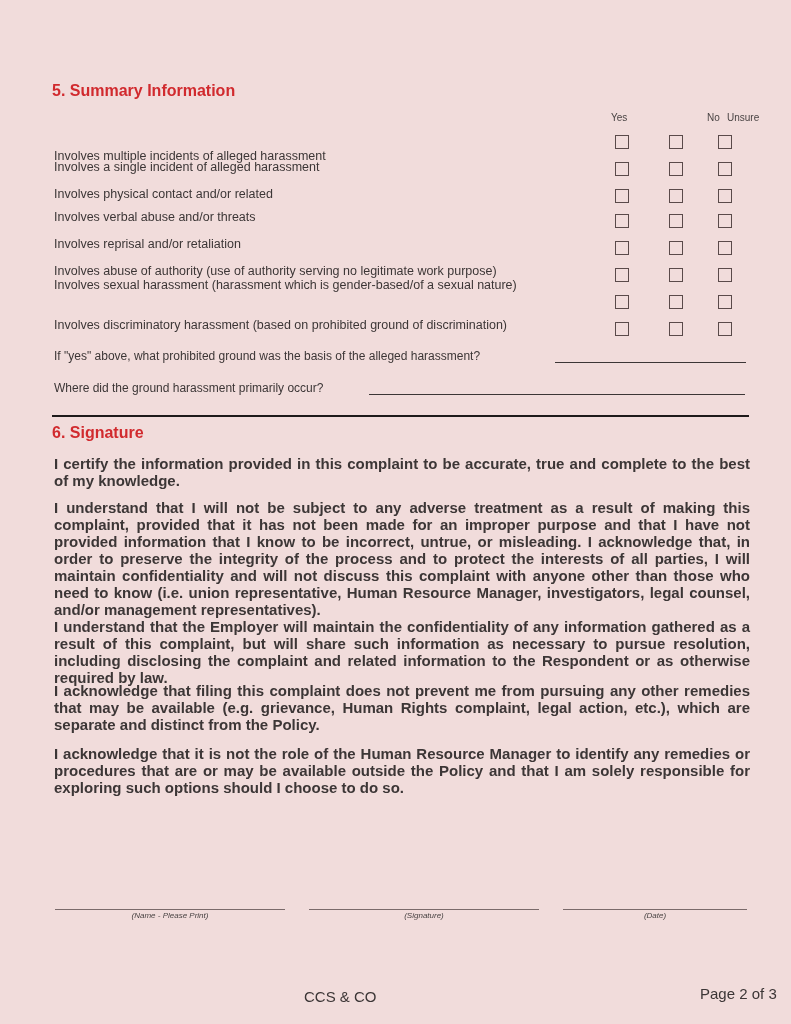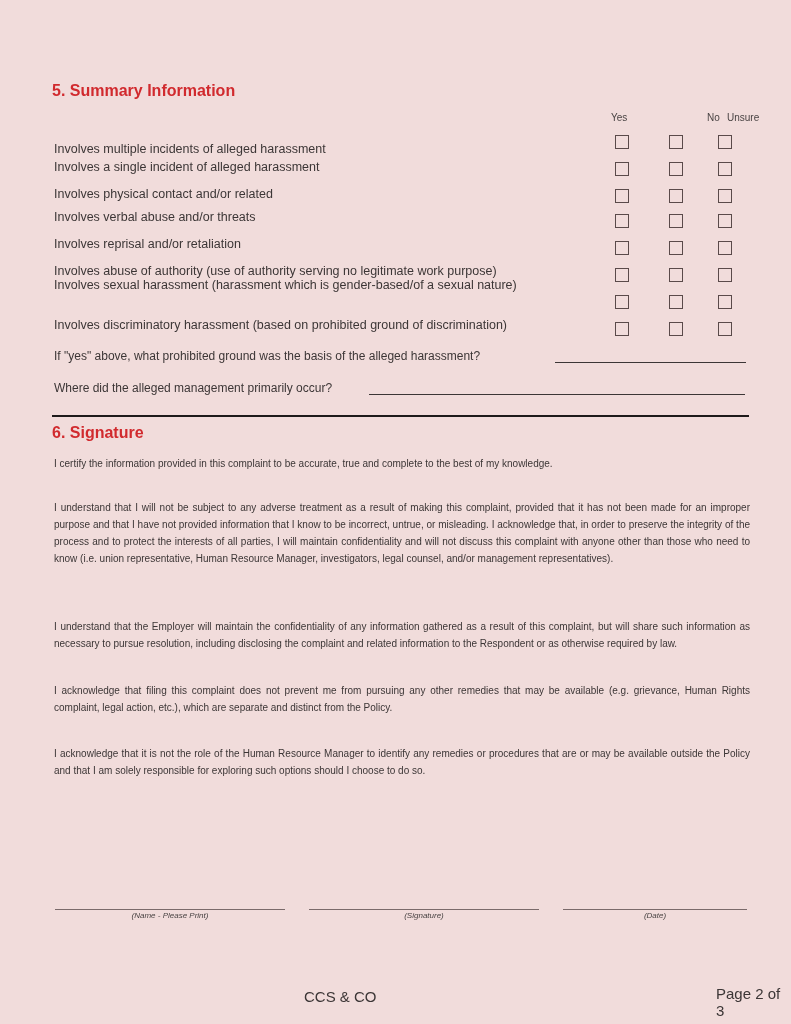--- a/index.html
+++ b/index.html
@@ -8,36 +8,36 @@
     font-family:"Liberation Sans", sans-serif; color:#3c3636;
   }
   .abs { position:absolute;font-weight:bold; }
   .h { color:#d12a2e; font-size:16px; }
   .row-label { position:absolute; left:54px; font-size:12.5px; color:#3c3636; white-space:nowrap; }
   .col-head { position:absolute; top:112px; font-size:10px; color:#4a4444; }
   .cb { position:absolute; width:14px; height:14px; border:1.4px solid #5a4a4a; box-sizing:border-box; background:transparent; cursor:pointer; }
   .q { position:absolute; left:54px; font-size:12.5px; white-space:nowrap; }
   .blank { position:absolute; border-bottom:1px solid #3c3636; height:0; }
   .rule { position:absolute; left:52px; width:697px; height:0; border-top:2px solid #1e1a1a; }
-  .para { position:absolute; left:54px; width:696px; font-size:10px; line-height:17px; text-align:justify; margin:0; }
+  .para { position:absolute; left:54px; width:696px; font-size:15px; line-height:17px; text-align:justify; margin:0;font-weight:bold; }
   .sigline { position:absolute; top:909px; height:0; border-top:1.5px solid #7a6a6a; }
   .siglabel { position:absolute; top:911px; font-size:8px; font-style:italic; color:#4a4444; text-align:center; }
   .foot { position:absolute; font-size:15px; color:#3c3636; }
 </style>
 </head>
 <body>
 
 <div>
   <div class="abs h" style="left:52px; top:82px;">5. Summary Information</div>
 
   <div class="col-head" style="left:611px;">Yes</div>
   <div class="col-head" style="left:707px;">No</div>
   <div class="col-head" style="left:712px;margin-left:15px;">Unsure</div>
 
-  <div class="row-label" style="top:142px;">Involves multiple incidents of alleged harassment</div>
+  <div class="row-label" style="top:149px;">Involves multiple incidents of alleged harassment</div>
   <div class="cb" style="left:615px; top:135px;"></div>
   <div class="cb" style="left:669px; top:135px;"></div>
   <div class="cb" style="left:718px; top:135px;"></div>
 
   <div class="row-label" style="top:160px;">Involves a single incident of alleged harassment</div>
   <div class="cb" style="left:615px; top:162px;"></div>
   <div class="cb" style="left:669px; top:162px;"></div>
   <div class="cb" style="left:718px; top:162px;"></div>
 
   <div class="row-label" style="top:187px;">Involves physical contact and/or related</div>
@@ -66,21 +66,21 @@
   <div class="cb" style="left:718px; top:295px;"></div>
 
   <div class="row-label" style="top:318px;">Involves discriminatory harassment (based on prohibited ground of discrimination)</div>
   <div class="cb" style="left:615px; top:322px;"></div>
   <div class="cb" style="left:669px; top:322px;"></div>
   <div class="cb" style="left:718px; top:322px;"></div>
 
   <div class="q" style="top:349px; font-size:12px;">If "yes" above, what prohibited ground was the basis of the alleged harassment?</div>
   <div class="blank" style="left:555px; width:191px; top:362px;"></div>
 
-  <div class="q" style="top:381px; font-size:12px;">Where did the alleged management primarily occur?</div>
+  <div class="q" style="top:381px; font-size:12px;">Where did the ground harassment primarily occur?</div>
   <div class="blank" style="left:369px; width:376px; top:394px;"></div>
 </div>
 
 <div class="rule" style="top:415px;"></div>
 
 <div>
   <div class="abs h" style="left:52px; top:424px;">6. Signature</div>
 
   <p class="para" style="top:455px;">I certify the information provided in this complaint to be accurate, true and complete to the best of my knowledge.</p>
   <p class="para" style="top:499px;">I understand that I will not be subject to any adverse treatment as a result of making this complaint, provided that it has not been made for an improper purpose and that I have not provided information that I know to be incorrect, untrue, or misleading. I acknowledge that, in order to preserve the integrity of the process and to protect the interests of all parties, I will maintain confidentiality and will not discuss this complaint with anyone other than those who need to know (i.e. union representative,  Human Resource Manager, investigators, legal counsel, and/or management representatives).</p>
@@ -93,14 +93,14 @@
 
   <div class="sigline" style="left:309px; width:230px;"></div>
   <div class="siglabel" style="left:309px; width:230px;font-style:italic;">(Signature)</div>
 
   <div class="sigline" style="left:563px; width:184px;"></div>
   <div class="siglabel" style="left:563px; width:184px;">(Date)</div>
 </div>
 
 <div>
   <div class="foot" style="left:304px; top:988px;">CCS &amp; CO</div>
-  <div class="foot" style="left:716px; top:985px;">Page 2 of 3</div>
+  <div class="foot" style="left:700px; top:985px;">Page 2 of 3</div>
 </div>
 
 </body></html>

